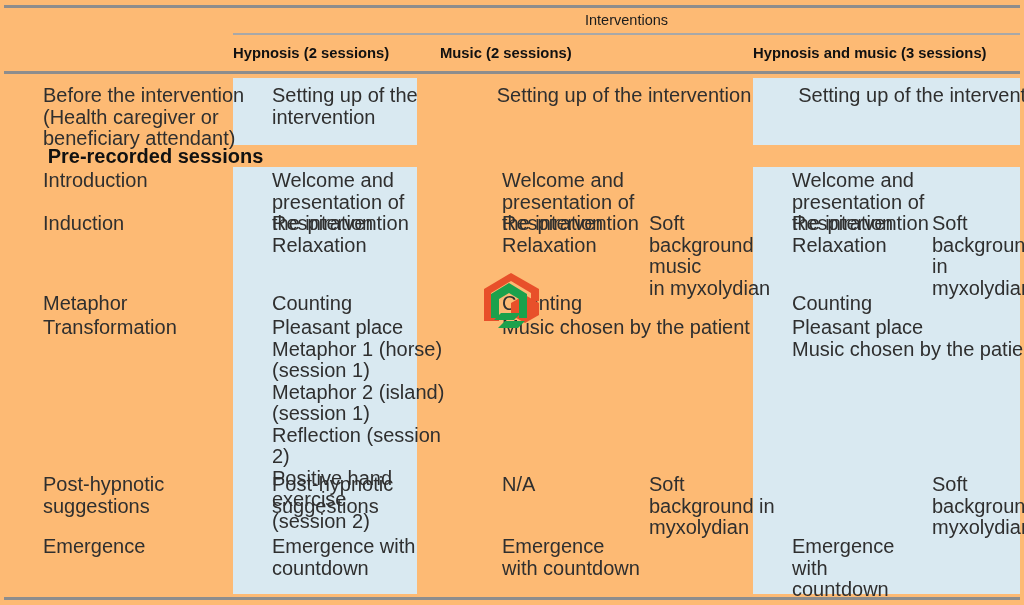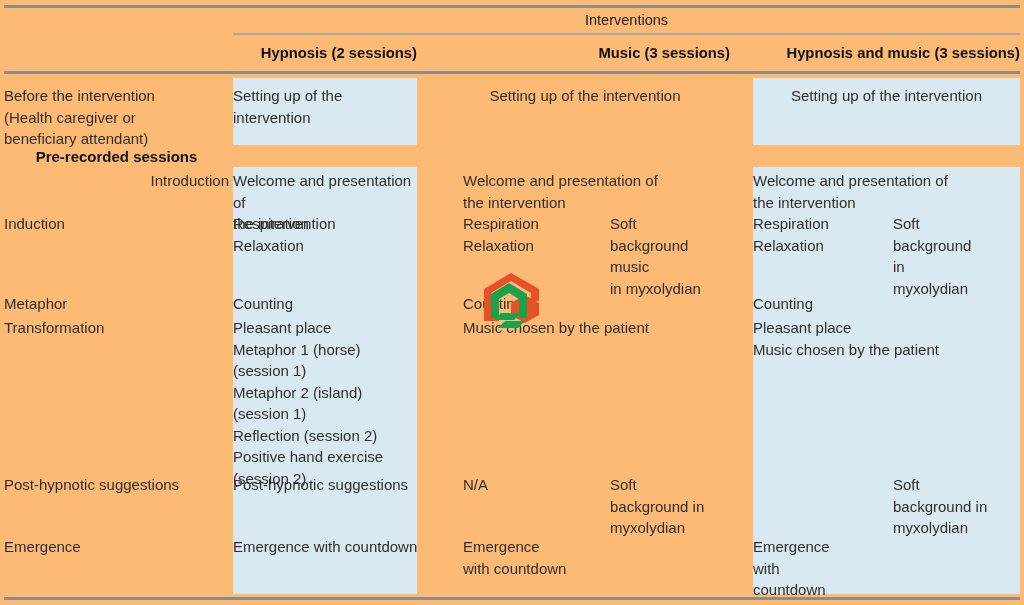--- a/index.html
+++ b/index.html
@@ -33,37 +33,38 @@
 
   
   .shade {
     position: absolute;
     background: #d9e9f1;
   }
 
   
   .tx {
     position: absolute;
-    font-size: 15px;
+    font-size: 20px;
     line-height: 21.5px;
     color: #2f2f2f;
     white-space: pre-line;
+    margin-left: 39px;
   }
   .hdr-group {
     position: absolute;
     font-size: 14.5px;
     color: #1c1c1c;
     text-align: center;
   }
   .hdr-col {
     position: absolute;
     font-size: 14.8px;
     font-weight: bold;
     color: #111111;
-    text-align: right;
+    text-align: left;
   }
   .stub      { color:#2f2f2f; }
   .stub.bold { font-weight: bold; color:#111111; }
   .ctr       { text-align: center; }
 
   
   #watermark {
     position: absolute;
     left: 481px;
     top: 271px;
@@ -83,33 +84,33 @@
   <div class="rule bottom"></div>
 
   <div class="shade" style="left:233px; top:78px; width:184px; height:67px;"></div>
   <div class="shade" style="left:233px; top:167px; width:184px; height:427px;"></div>
   <div class="shade" style="left:753px; top:78px; width:267px; height:67px;"></div>
   <div class="shade" style="left:753px; top:167px; width:267px; height:427px;"></div>
 
   <div class="hdr-group" style="left:233px; top:12px; width:787px;">Interventions</div>
 
   <div class="hdr-col" style="left:233px; top:45px; width:184px;">Hypnosis (2 sessions)</div>
-  <div class="hdr-col" style="left:440px; top:45px; width:290px;">Music (3 sessions)</div>
+  <div class="hdr-col" style="left:440px; top:45px; width:290px;">Music (2 sessions)</div>
   <div class="hdr-col" style="left:753px; top:45px; width:267px;">Hypnosis and music (3 sessions)</div>
 
   <div class="tx stub" style="left:4px; top:85px; width:225px;">Before the intervention
 (Health caregiver or
 beneficiary attendant)</div>
   <div class="tx" style="left:233px; top:85px; width:190px;">Setting up of the intervention</div>
   <div class="tx ctr" style="left:440px; top:85px; width:290px;">Setting up of the intervention</div>
   <div class="tx ctr" style="left:753px; top:85px; width:267px;">Setting up of the intervention</div>
 
   <div class="tx stub bold" style="left:4px; top:146px; width:225px;text-align:center;">Pre-recorded sessions</div>
 
-  <div class="tx stub" style="left:4px; top:170px; width:225px;text-align:right;">Introduction</div>
+  <div class="tx stub" style="left:4px; top:170px; width:225px;">Introduction</div>
   <div class="tx" style="left:233px; top:170px; width:190px;">Welcome and presentation of
 the intervention</div>
   <div class="tx" style="left:463px; top:170px; width:230px;">Welcome and presentation of
 the intervention</div>
   <div class="tx" style="left:753px; top:170px; width:230px;">Welcome and presentation of
 the intervention</div>
 
   <div class="tx stub" style="left:4px; top:213px; width:225px;">Induction</div>
   <div class="tx" style="left:233px; top:213px; width:190px;">Respiration
  Relaxation</div>

